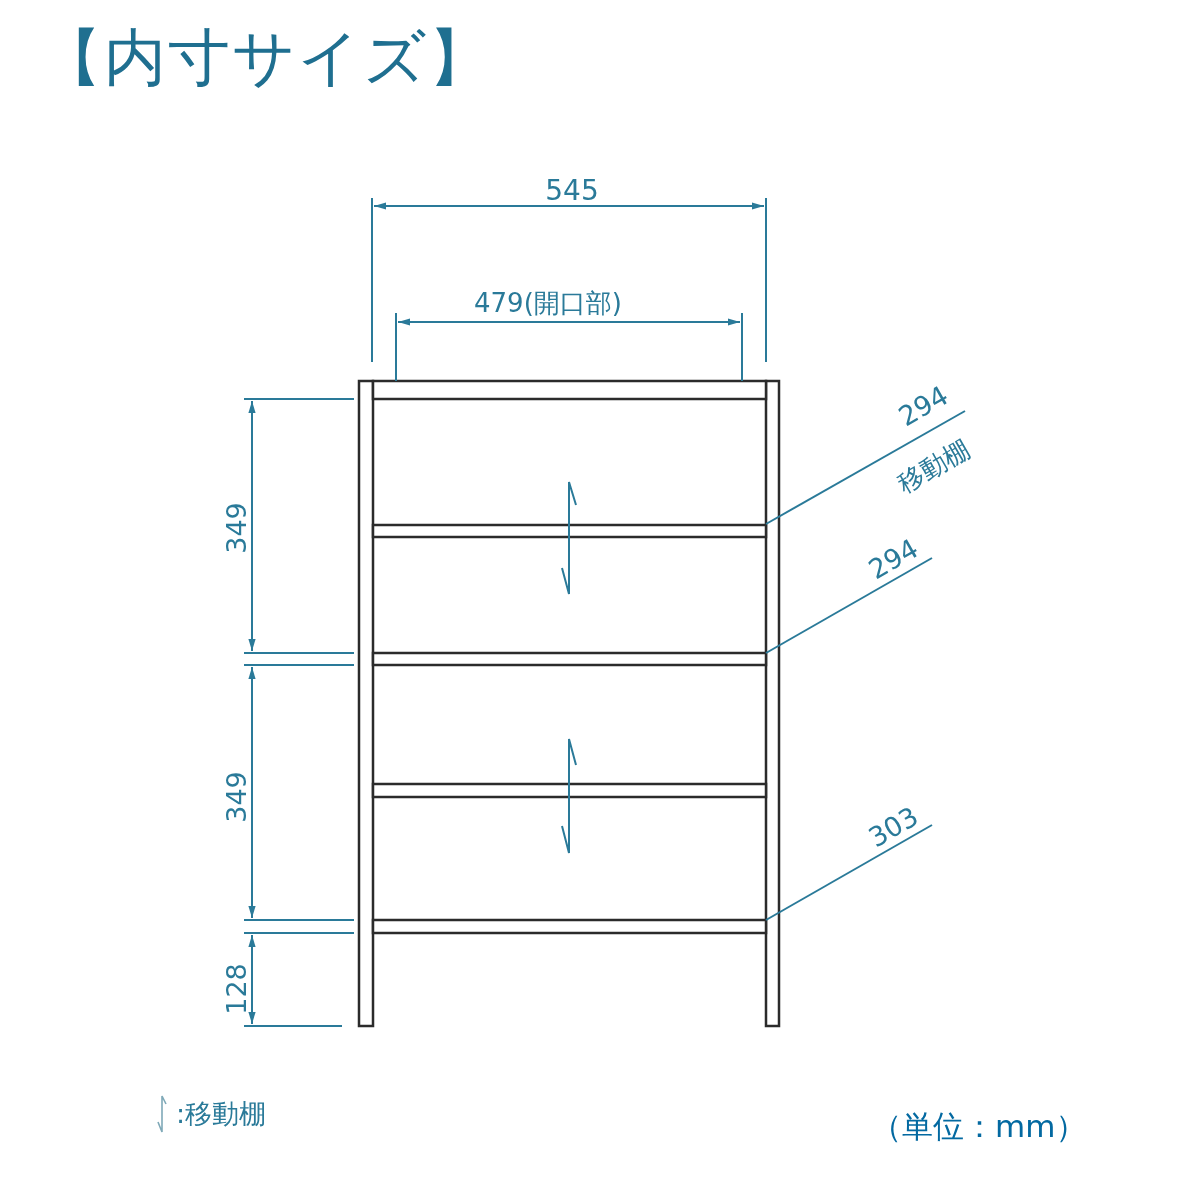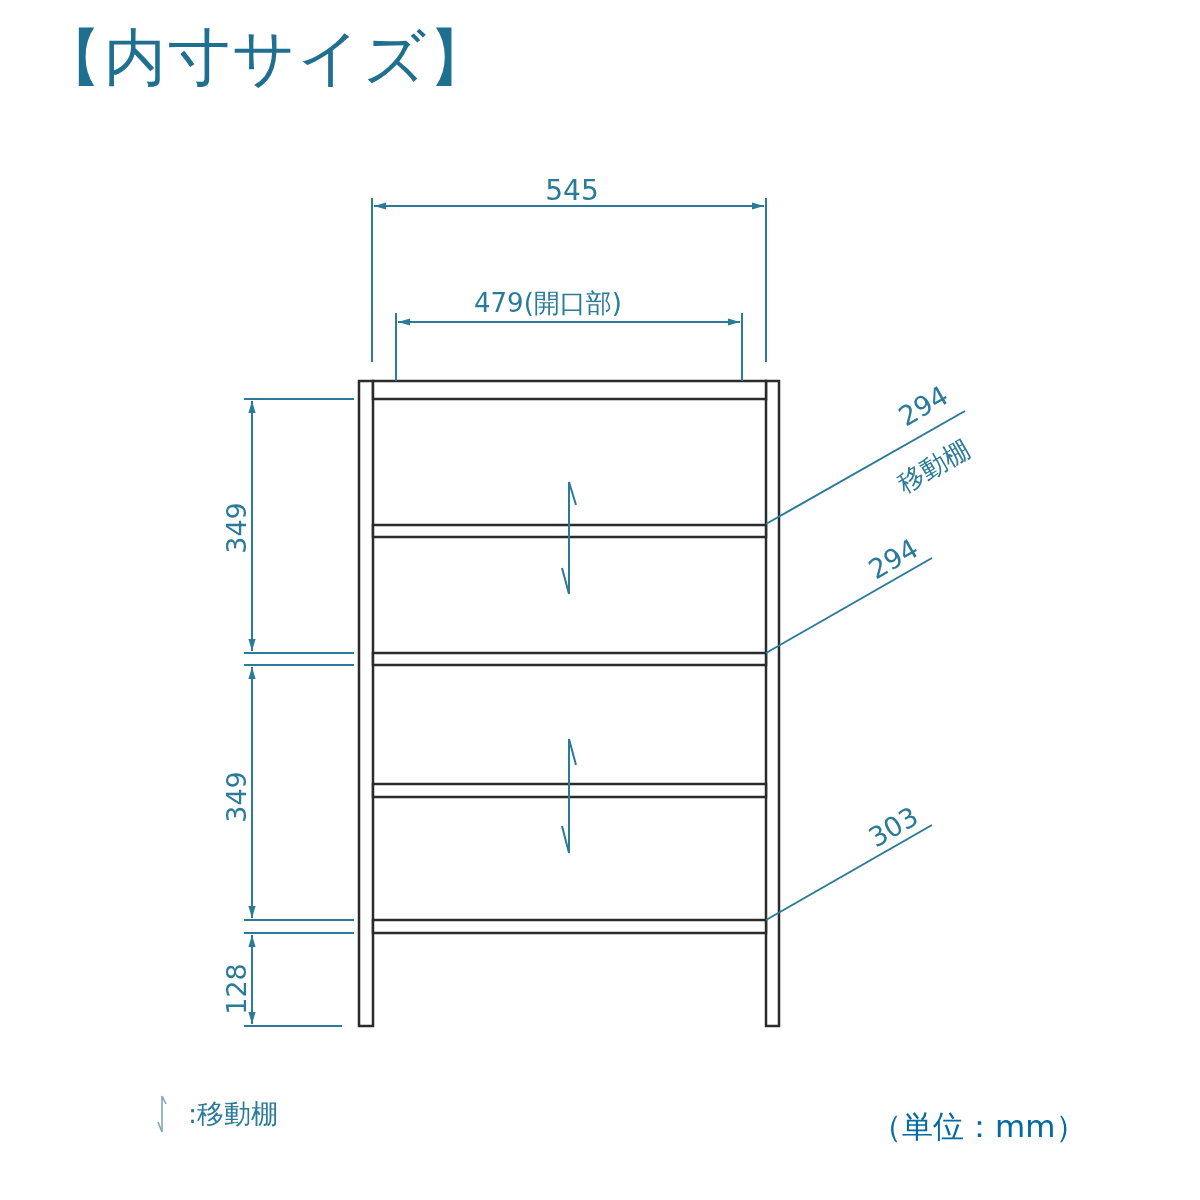--- a/index.html
+++ b/index.html
@@ -2,21 +2,21 @@
 <html><head>
 <meta charset="utf-8">
 <style>
   html, body { margin:0; padding:0; background:#ffffff; }
   body { width:1200px; height:1200px; position:relative; overflow:hidden;
          font-family:"DejaVu Sans","Liberation Sans",sans-serif; }
   .title { position:absolute; left:30px; top:10px; font-size:62px; color:#1f6f90;
            letter-spacing:2px; line-height:96px; white-space:nowrap;margin-left:10px; }
   svg.drawing { position:absolute; left:0; top:0; }
   .dimtext { font-family:"DejaVu Sans","Liberation Sans",sans-serif; fill:#2a7a99; }
-  .legend { position:absolute; left:150px; top:1094px; font-size:27px; color:#2a7a99; display:flex; align-items:center; gap:14px; }
+  .legend { position:absolute; left:150px; top:1094px; font-size:27px; color:#2a7a99; display:flex; align-items:center; gap:2px; }
   .unit { position:absolute; left:871px; top:1106px; font-size:31px; color:#0369a1; }
 </style>
 </head>
 <body>
 
 <div class="title">
   <span>【</span><span>内寸サイズ</span><span>】</span>
 </div>
 
 <svg class="drawing" width="1200" height="1200" viewBox="0 0 1200 1200">

